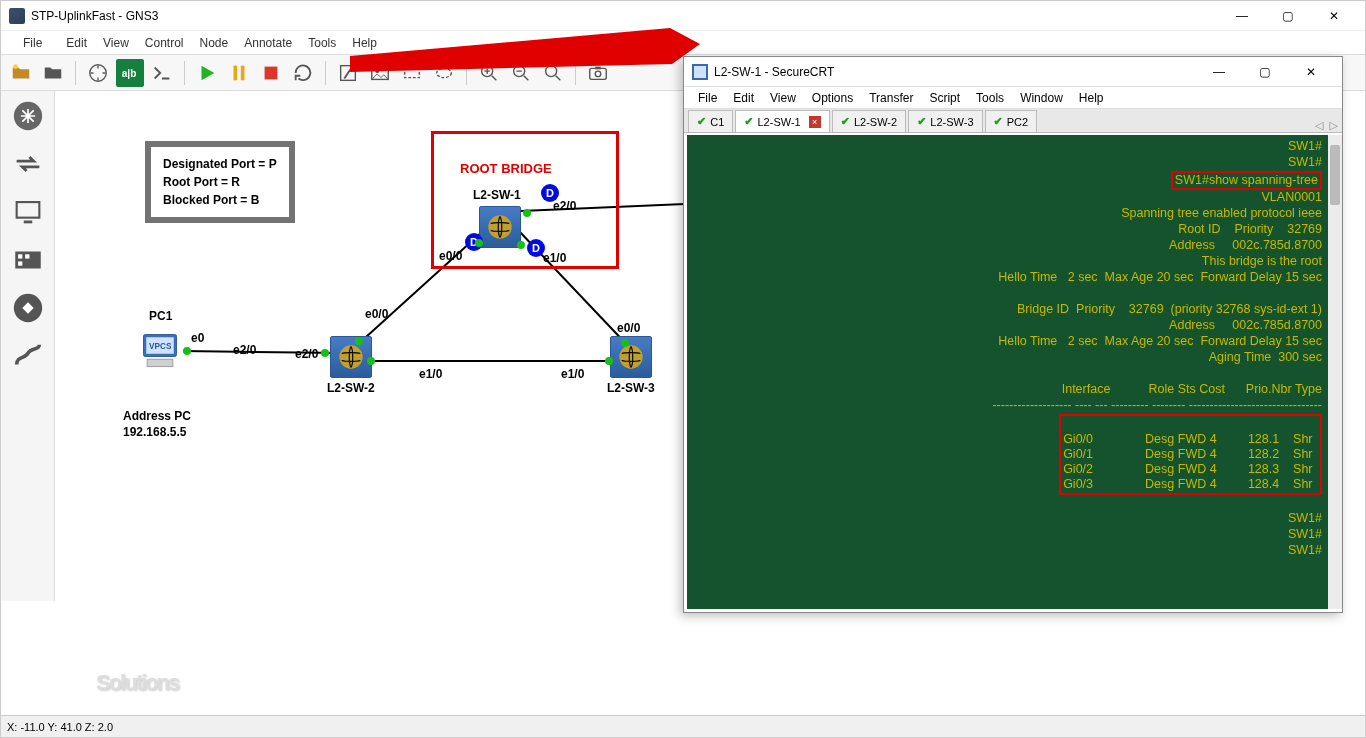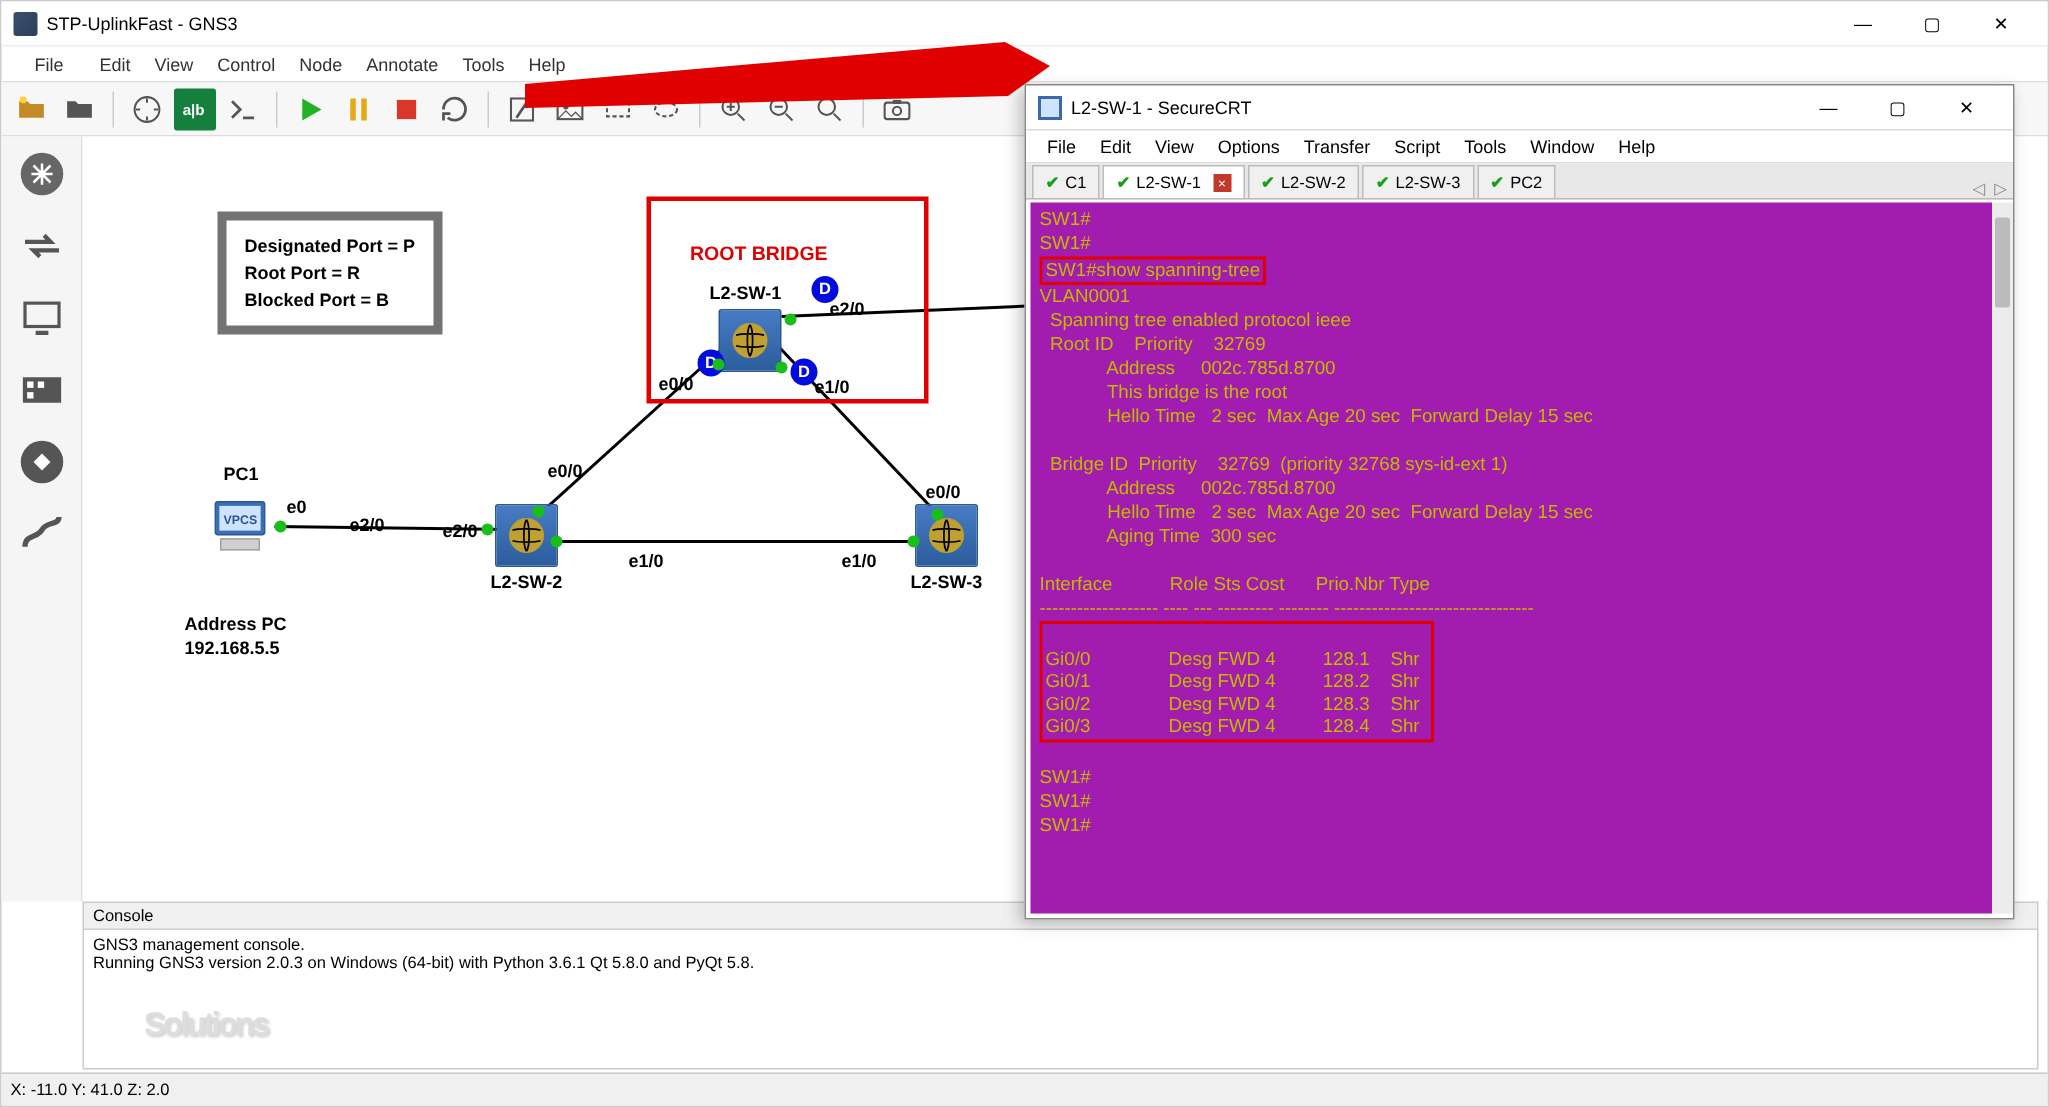--- a/index.html
+++ b/index.html
@@ -41,21 +41,21 @@
 .sc-title{height:30px;display:flex;align-items:center;padding:0 8px;font-size:12px;border-bottom:1px solid #ddd;}
 .sc-title .ic{width:16px;height:16px;margin-right:6px;}
 .sc-menu{height:22px;display:flex;align-items:center;padding:0 6px;font-size:12px;border-bottom:1px solid #ddd;}
 .sc-menu span{padding:2px 8px;cursor:pointer;}
 .sc-tabs{height:24px;background:#e8e8e8;display:flex;align-items:flex-end;padding:0 4px;border-bottom:1px solid #bbb;font-size:11px;}
 .sc-tab{height:22px;padding:2px 8px;display:flex;align-items:center;gap:4px;border:1px solid #bbb;border-bottom:none;margin-right:2px;background:#f0f0f0;cursor:pointer;}
 .sc-tab.active{background:#fff;}
 .sc-tab .chk{color:#19a019;font-weight:bold;}
 .sc-tab .cls{margin-left:4px;background:#c0392b;color:#fff;width:12px;height:12px;font-size:9px;display:flex;align-items:center;justify-content:center;}
 .sc-nav{margin-left:auto;display:flex;gap:6px;color:#888;}
-.terminal{position:absolute;left:3px;right:14px;top:78px;bottom:3px;background:#a21caf;color:#c5b800;font-family:"Courier New",monospace;font-size:12.5px;padding:4px 6px;overflow:hidden;white-space:pre;line-height:1.2;}
+.terminal{position:absolute;left:3px;right:14px;top:78px;bottom:3px;background:#14532d;color:#c5b800;font-family:"Courier New",monospace;font-size:12.5px;padding:4px 6px;overflow:hidden;white-space:pre;line-height:1.2;text-align:right;}
 .hlbox{display:inline-block;border:2px solid #e10000;padding:0 2px;}
 .hlbox2{display:inline-block;border:2px solid #e10000;padding:16px 4px 1px 2px;}
 .vsb{position:absolute;right:0;top:78px;bottom:3px;width:14px;background:#ececec;}
 .vsb-thumb{position:absolute;left:2px;right:2px;top:10px;height:60px;background:#bbb;border-radius:2px;}
 .arrow-anno{position:absolute;z-index:9;pointer-events:none;}
 .watermark{position:absolute;left:8px;bottom:42px;font-family:Arial Black,sans-serif;font-size:44px;font-weight:900;color:#ddd;letter-spacing:-2px;pointer-events:none;z-index:5;text-shadow:1px 1px 2px rgba(0,0,0,.2);}
 .watermark .sol{display:block;font-size:22px;margin-left:88px;margin-top:-10px;}
 </style>
 </head>
 <body>
@@ -308,27 +308,20 @@
       <div class="greendot" style="left:300px;top:246px"></div>
       <div class="greendot" style="left:312px;top:266px"></div>
       <div class="greendot" style="left:420px;top:148px"></div>
       <div class="greendot" style="left:462px;top:150px"></div>
       <div class="greendot" style="left:468px;top:118px"></div>
       <div class="greendot" style="left:566px;top:248px"></div>
       <div class="greendot" style="left:550px;top:266px"></div>
     </div>
   </div>
 
-  <div class="console-pane">
-    <div class="console-hdr">Console</div>
-    <div class="console-body">
-      <div>GNS3 management console.</div>
-      <div>Running GNS3 version 2.0.3 on Windows (64-bit) with Python 3.6.1 Qt 5.8.0 and PyQt 5.8.</div>
-    </div>
-  </div>
 
   <div class="statusbar">
     <span>X: -11.0 Y: 41.0 Z: 2.0</span>
   </div>
 </div>
 
 <svg class="arrow-anno" style="left:350px;top:28px;width:360px;height:70px">
   <polygon points="0,28 320,0 350,16 322,36 0,44" fill="#e10000"></polygon>
 </svg>
 

